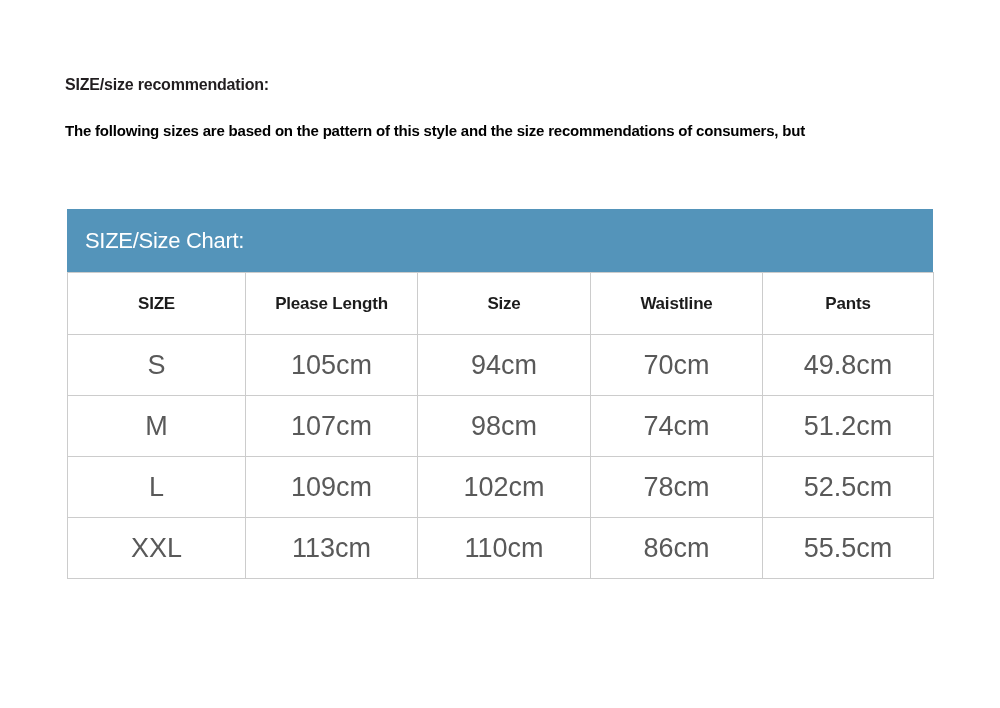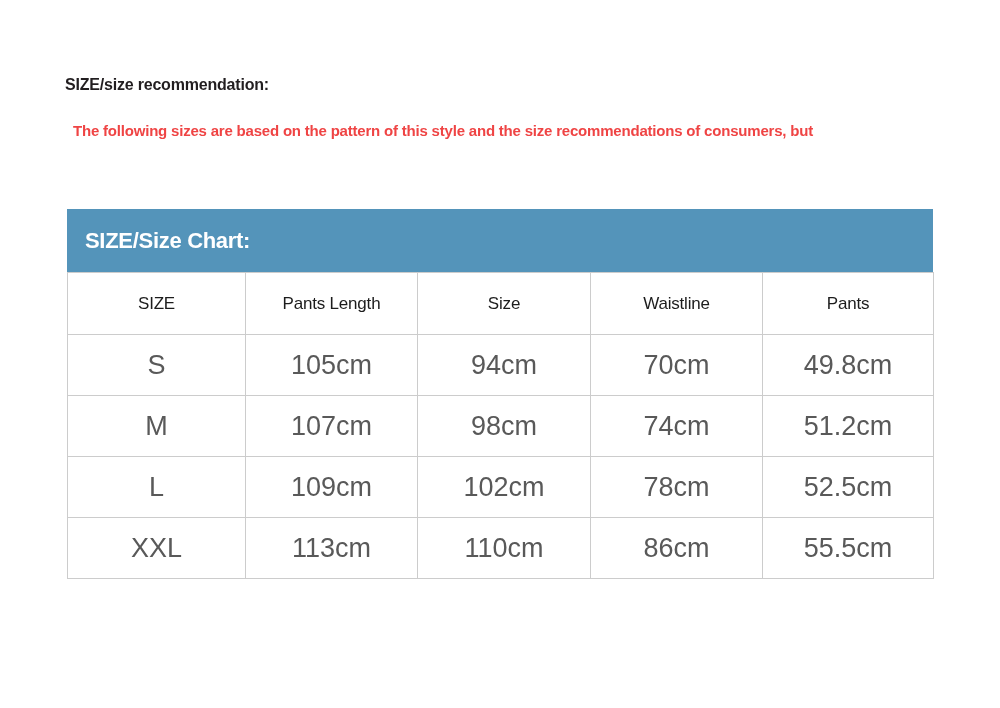--- a/index.html
+++ b/index.html
@@ -19,65 +19,65 @@
     left: 65px;
     top: 76px;
     font-size: 16px;
     font-weight: 700;
     color: #221e20;
     letter-spacing: -0.2px;
     white-space: nowrap;
   }
   .rec-paragraph {
     position: absolute;
-    left: 73px;
+    left: 65px;
     top: 121px;
     font-size: 15px;
     font-weight: 700;
-    color: #ef4444;
+    color: #000000;
     line-height: 19.5px;
     letter-spacing: -0.2px;
   }
   .rec-line { white-space: nowrap; }
   .chart-header-bar {
     position: absolute;
     left: 67px;
     top: 209px;
     width: 866px;
     height: 63px;
     background: #5494ba;
     display: flex;
     align-items: center;
     padding-left: 18px;
   }
   .chart-header-title {
     color: #ffffff;
     font-size: 22px;
-    font-weight: 700;
+    font-weight: 400;
     letter-spacing: -0.3px;
     white-space: nowrap;
   }
   table.size-table {
     position: absolute;
     left: 67px;
     top: 272px;
     width: 866px;
     border-collapse: collapse;
     table-layout: fixed;
   }
   .size-table th, .size-table td {
     border: 1px solid #cccccc;
     text-align: center;
     vertical-align: middle;
     background: #ffffff;
   }
   .size-table th {
     height: 62px;
     font-size: 17px;
-    font-weight: 400;
+    font-weight: 700;
     color: #1c1c1c;
     letter-spacing: -0.2px;
   }
   .size-table td {
     height: 61px;
     font-size: 27px;
     font-weight: 400;
     color: #595959;
   }
 </style>
@@ -100,21 +100,21 @@
     <colgroup>
       <col style="width:178px">
       <col style="width:172px">
       <col style="width:173px">
       <col style="width:172px">
       <col style="width:171px">
     </colgroup>
     <thead>
       <tr>
         <th>SIZE</th>
-        <th>Pants Length</th>
+        <th>Please Length</th>
         <th>Size</th>
         <th>Waistline</th>
         <th>Pants</th>
       </tr>
     </thead>
     <tbody>
       <tr>
         <td>S</td>
         <td>105cm</td>
         <td>94cm</td>

